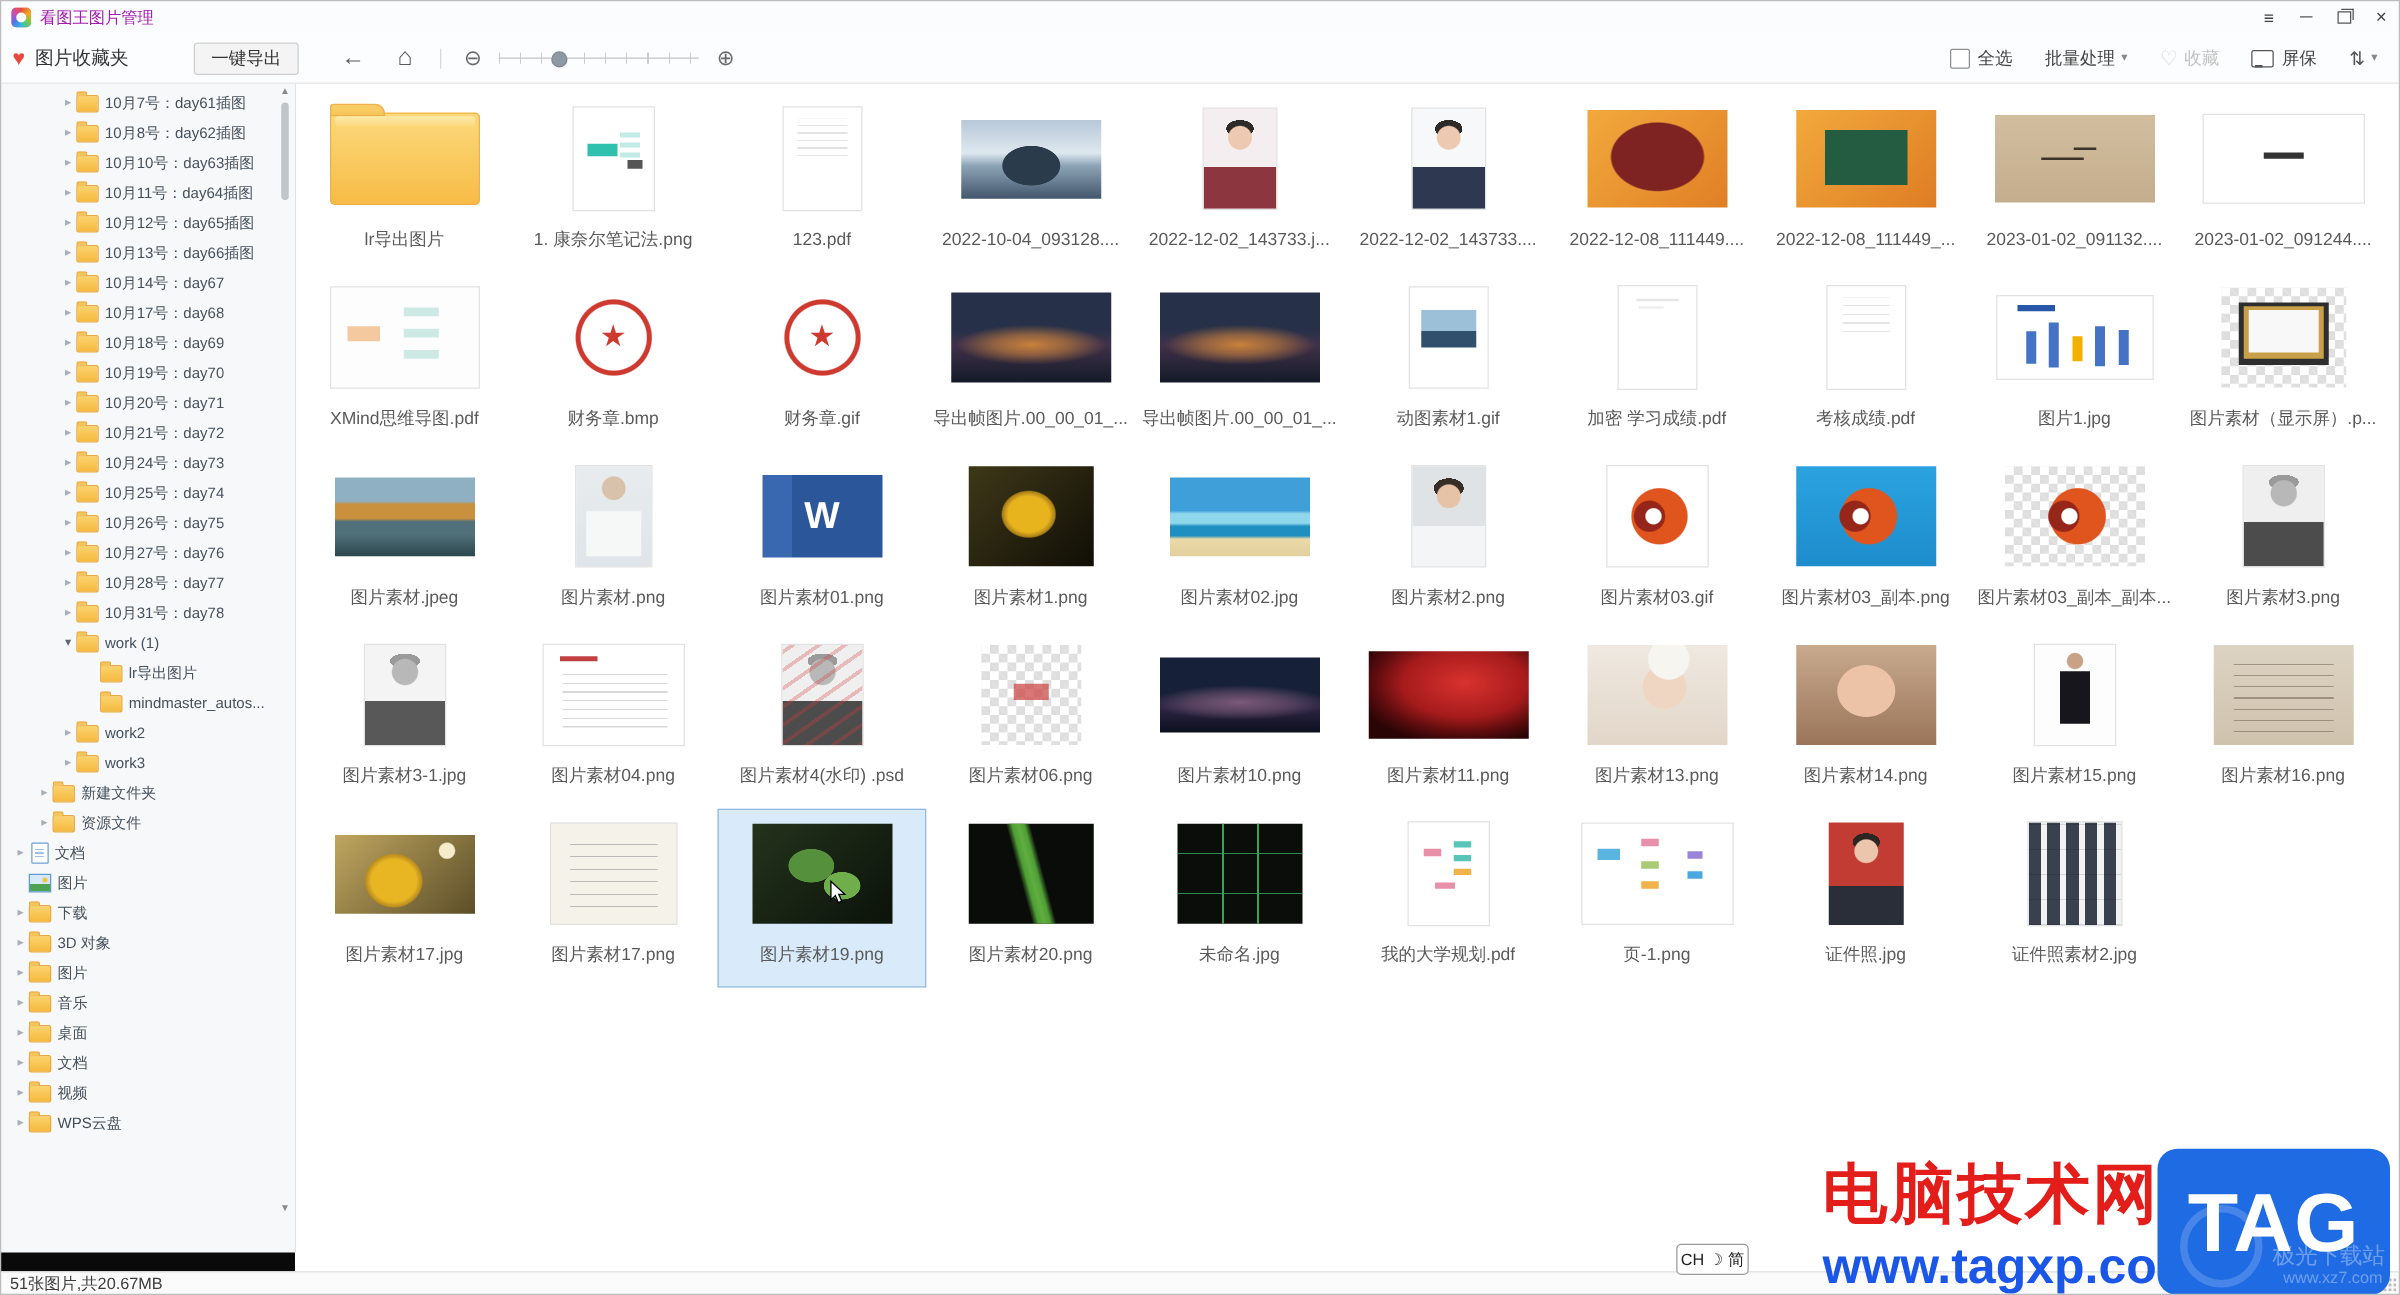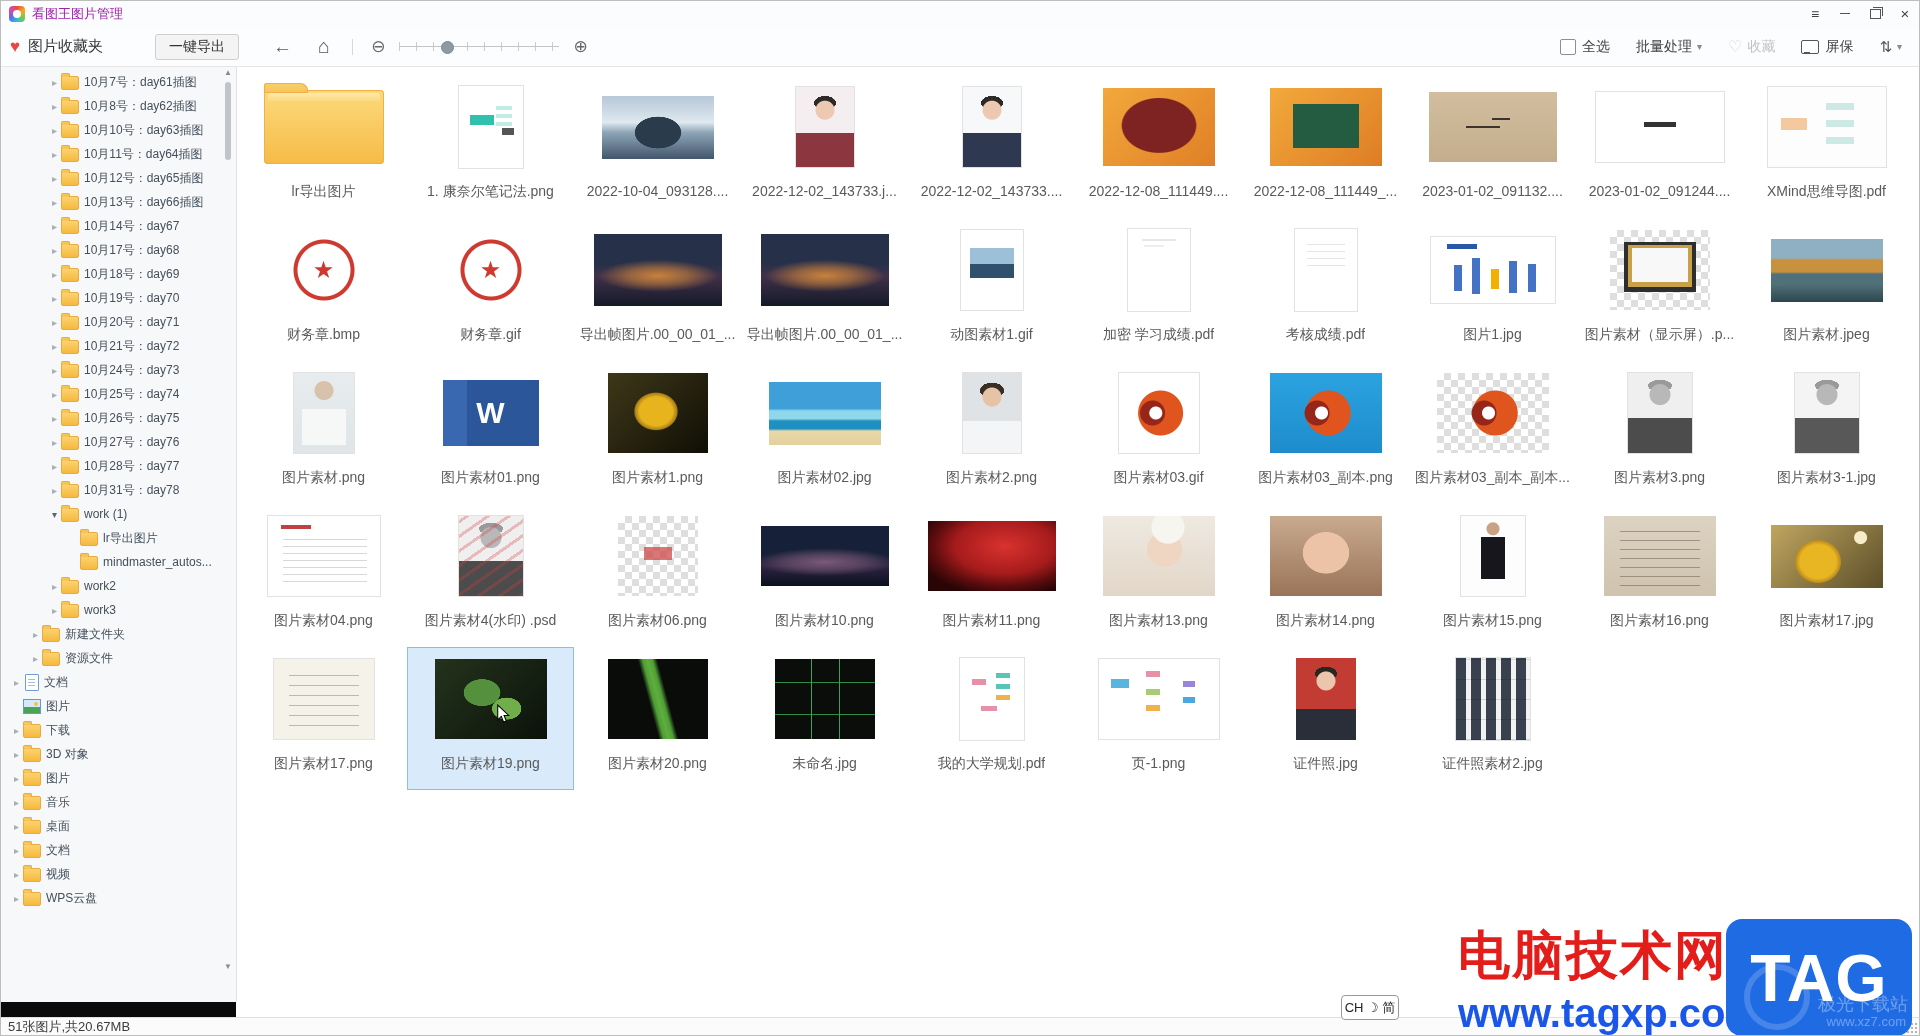--- a/index.html
+++ b/index.html
@@ -358,20 +358,26 @@
         <div class="flabel">lr导出图片</div>
       </div>
       <div class="cell">
         <div class="thumbwrap">
           <div class="thumb bordered" style="width: 64px; height: 82px; background: linear-gradient(rgb(47, 192, 174), rgb(47, 192, 174)) 28% 40% / 24px 10px no-repeat, linear-gradient(rgb(194, 235, 230), rgb(194, 235, 230)) 78% 26% / 16px 4px no-repeat, linear-gradient(rgb(194, 235, 230), rgb(194, 235, 230)) 78% 36% / 16px 4px no-repeat, linear-gradient(rgb(194, 235, 230), rgb(194, 235, 230)) 78% 46% / 16px 4px no-repeat, linear-gradient(rgb(85, 85, 85), rgb(85, 85, 85)) 84% 56% / 12px 7px no-repeat, rgb(255, 255, 255);"></div>
         </div>
         <div class="flabel">1. 康奈尔笔记法.png</div>
       </div>
       <div class="cell">
         <div class="thumbwrap">
+          <div class="thumb bordered" style="width: 62px; height: 82px; background: repeating-linear-gradient(0deg, rgb(227, 227, 227) 0px, rgb(227, 227, 227) 1px, transparent 1px, transparent 6px) 50% 18% / 40px 30px no-repeat, rgb(255, 255, 255);"></div>
+        </div>
+        <div class="flabel">123.pdf</div>
+      </div>
+      <div class="cell">
+        <div class="thumbwrap">
           <div class="thumb" style="width: 112px; height: 63px; background: radial-gradient(38px 26px at 50% 58%, rgb(42, 59, 76) 0px, rgb(42, 59, 76) 60%, transparent 62%), linear-gradient(rgb(183, 200, 216) 0px, rgb(222, 232, 239) 42%, rgb(141, 164, 182) 58%, rgb(67, 86, 108) 100%);"></div>
         </div>
         <div class="flabel">2022-10-04_093128....</div>
       </div>
       <div class="cell">
         <div class="thumbwrap">
           <div class="thumb bordered" style="width: 58px; height: 80px; background: radial-gradient(circle at 50% 29%, rgb(236, 201, 176) 0px, rgb(236, 201, 176) 9px, transparent 10px), radial-gradient(11px 7px at 50% 20%, rgb(46, 42, 40) 0px, rgb(46, 42, 40) 99%, transparent 100%), linear-gradient(rgb(244, 238, 240) 0px, rgb(244, 238, 240) 58%, rgb(140, 54, 64) 58%);"></div>
         </div>
         <div class="flabel">2022-12-02_143733.j...</div>
       </div>

